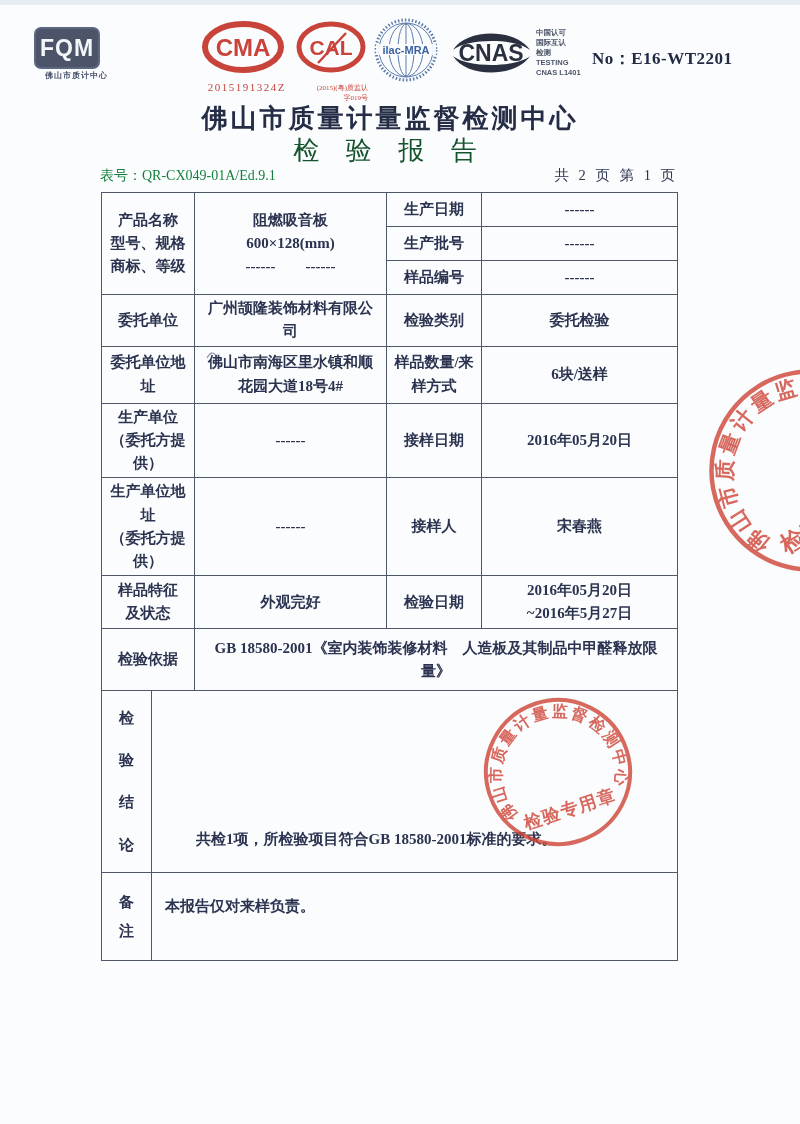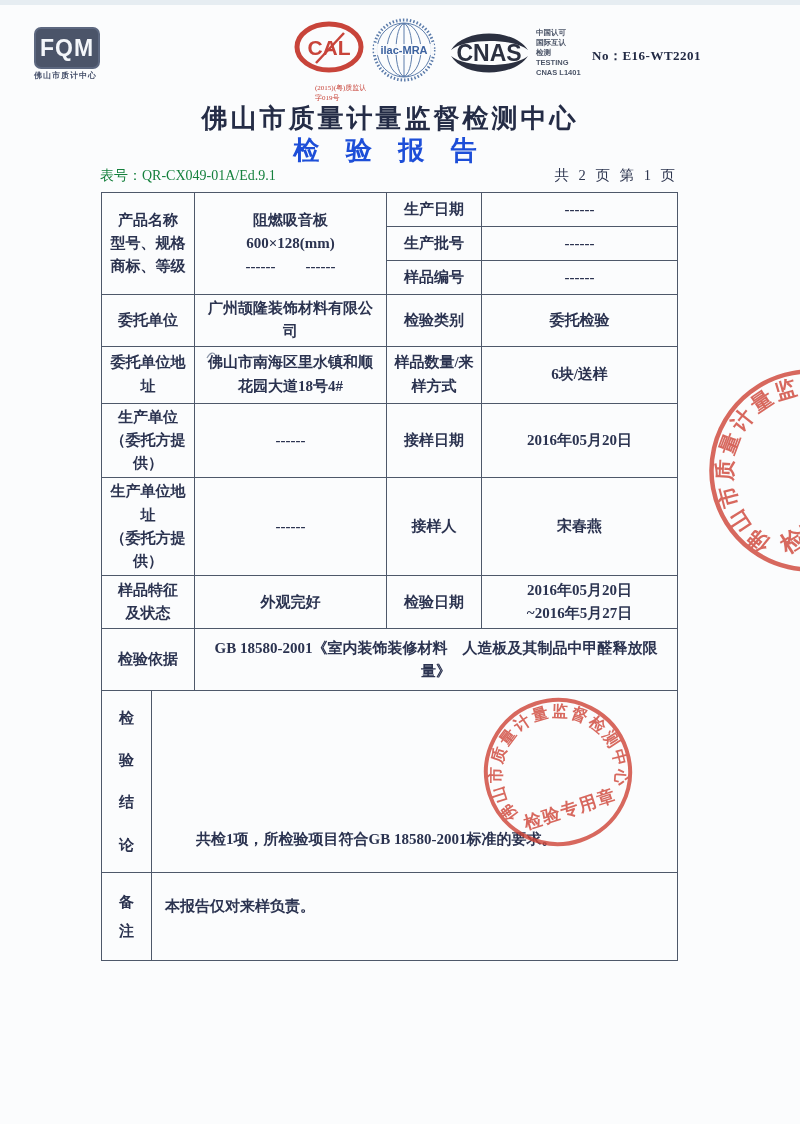--- a/index.html
+++ b/index.html
@@ -3,40 +3,40 @@
 <meta charset="utf-8">
 <style>
   * { margin:0; padding:0; box-sizing:border-box; }
   html,body { background:#e9ebec; }
   body { font-family:"Liberation Serif","DejaVu Serif",serif; color:#2e3650; }
   .page { position:relative; width:800px; height:1124px; margin:0 auto;
           background:#fbfcfd; overflow:hidden; box-shadow:0 0 6px rgba(0,0,0,.2); }
   .topstrip { position:absolute; top:0; left:0; width:100%; height:5px; background:#e6edf2; }
 
   
-  .logo { position:absolute; text-align:left; }
+  .logo { position:absolute; text-align:right; }
   .fqm-box { width:66px; height:42px; background:#4b5469; border-radius:7px;
              display:flex; align-items:center; justify-content:center;
              border:2px solid #5d6880; }
   .fqm-box span { color:#f4f6fa; font-size:23px; font-weight:700; letter-spacing:1px;
                   font-family:"Liberation Sans",sans-serif; }
   .fqm-cap { margin-top:1px; font-size:8px; color:#46506b; letter-spacing:1px; font-weight:600; }
   .red-num { color:#c8443a; font-size:11px; letter-spacing:1.5px; margin-top:2px; }
   .red-num-sm { color:#c8443a; font-size:7px; letter-spacing:0; margin-top:4px;padding-left:23px; }
   .cnas-lines { position:absolute; left:536px; top:28px; font-size:7.5px; line-height:10px;
                 color:#4c5568; font-weight:600; }
   .cnas-lines .en { font-family:"Liberation Sans",sans-serif; font-weight:700; font-size:7.5px; }
-  .report-no { position:absolute; left:592px; top:47px; font-size:13px; font-weight:700;
+  .report-no { position:absolute; left:592px; top:47px; font-size:17px; font-weight:700;
                color:#222a44; letter-spacing:.5px; }
 
   
   .title-org { position:absolute; top:101px; left:0; width:780px; text-align:center;
                font-size:26px; font-weight:700; letter-spacing:3px; color:#242c46; }
   .title-doc { position:absolute; top:133px; left:0; width:780px; text-align:center;
-               font-size:26px; font-weight:700; letter-spacing:10px; color:#1d4ed8; }
+               font-size:26px; font-weight:400; letter-spacing:10px; color:#14532d; }
   .meta-row { position:absolute; top:166px; left:100px; width:578px;
               display:flex; justify-content:space-between; align-items:flex-end; }
   .meta-row .form-no { font-size:14px; color:#15803d; }
   .meta-row .pages { font-size:14.5px; letter-spacing:3px; color:#2e3650; }
 
   
   table.main { position:absolute; left:101px; top:192px; width:576px;
                border-collapse:collapse; table-layout:fixed; }
   table.main td { border:1.2px solid #4e586a; text-align:center; vertical-align:middle;
                   font-size:15px; font-weight:600; color:#2b3350; padding:2px 6px;
@@ -72,20 +72,27 @@
 <div class="page">
   <div class="topstrip"></div>
 
   <div class="logo" style="left:34px; top:27px; width:74px;">
     <div class="fqm-box">
       <span>FQM</span>
     </div>
     <div class="fqm-cap">佛山市质计中心</div>
   </div>
 
+  <div class="logo" style="left:198px; top:21px; width:88px;">
+    <svg width="86" height="54" viewBox="0 0 86 54">
+      <ellipse cx="43" cy="26" rx="38" ry="23" fill="none" stroke="#c8443a" stroke-width="6"></ellipse>
+      <text x="43" y="35" text-anchor="middle" font-size="24" font-weight="800" fill="#c8443a" font-family="Liberation Sans,sans-serif">CMA</text>
+    </svg>
+    <div class="red-num">2015191324Z</div>
+  </div>
 
   <div class="logo" style="left:292px; top:21px; width:76px;">
     <svg width="74" height="54" viewBox="0 0 74 54">
       <ellipse cx="37" cy="26" rx="32" ry="23" fill="none" stroke="#c8443a" stroke-width="5"></ellipse>
       <text x="37" y="34" text-anchor="middle" font-size="21" font-weight="800" fill="#c8443a" font-family="Liberation Sans,sans-serif">CAL</text>
       <line x1="24" y1="42" x2="52" y2="12" stroke="#c8443a" stroke-width="2.5"></line>
     </svg>
     <div class="red-num-sm">(2015)(粤)质监认字019号</div>
   </div>
 

